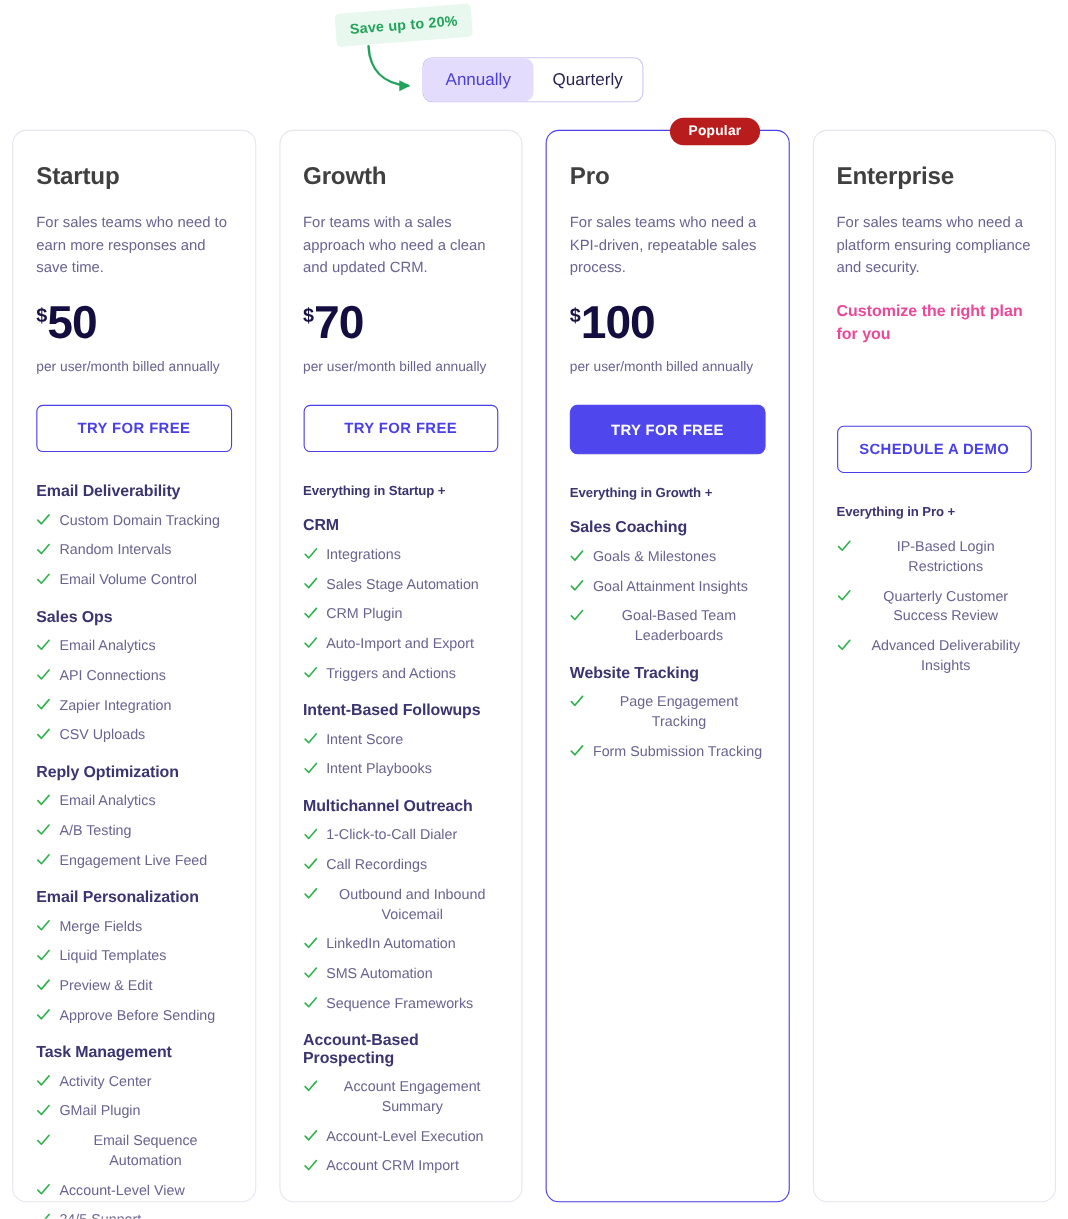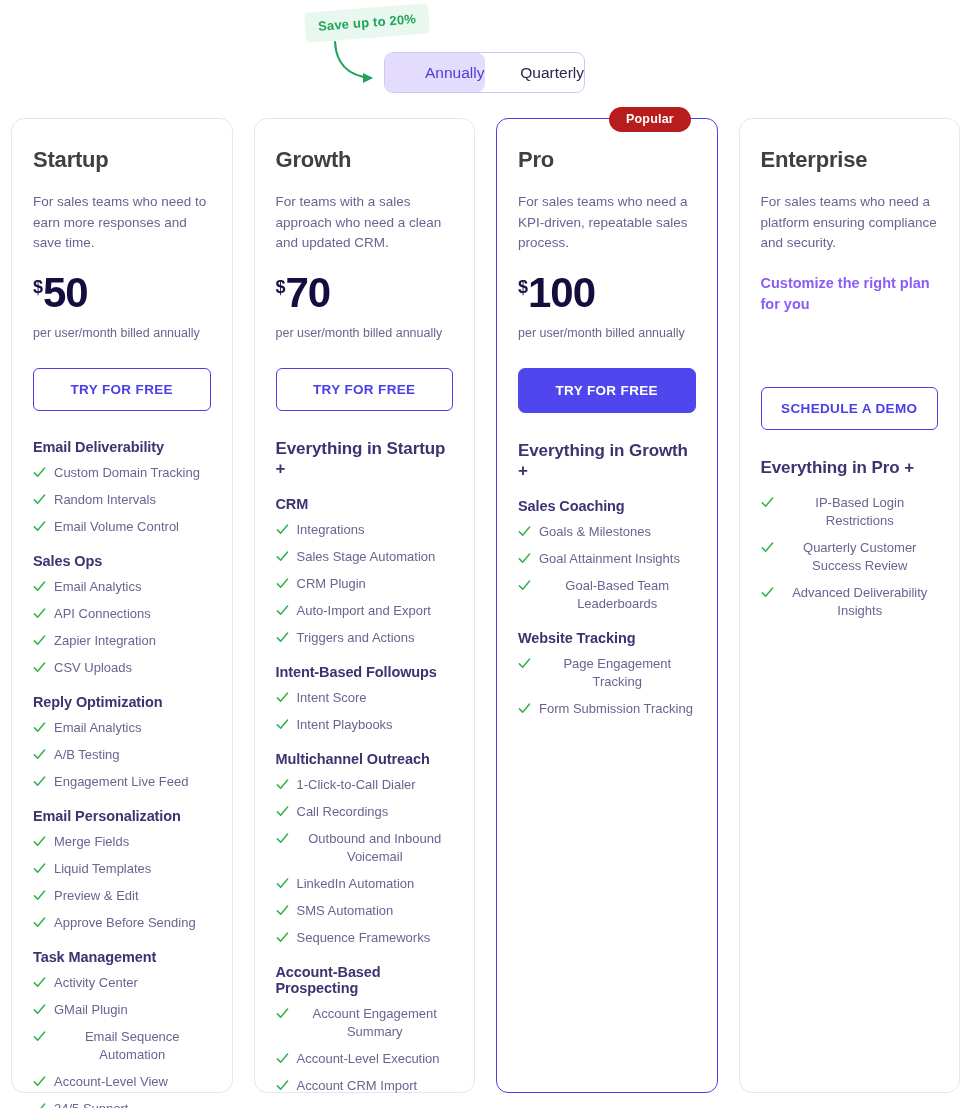--- a/index.html
+++ b/index.html
@@ -59,21 +59,21 @@
   }
   .toggle-btn {
     flex: 1 1 50%;
     border: 0;
     background: transparent;
     font-family: "Liberation Sans", sans-serif;
     font-size: 15.5px;
     color: #2a2550;
     cursor: pointer;
     line-height: 38px;
-    text-align: right;
+    text-align: center;
     padding: 0;
   }
   .toggle-btn.active {
     background: #e3dcfc;
     color: #4a3fd6;
     border-radius: 8px;
   }
 
   
   .cards {
@@ -153,21 +153,21 @@
 
   .price-note {
     font-size: 12.5px;
     color: #6a6490;
     margin-bottom: 28px;
   }
 
   .custom-note {
     font-size: 14.5px;
     font-weight: 700;
-    color: #8b5cf6;
+    color: #ec4899;
     line-height: 21px;
     margin-bottom: 7px;
   }
 
   .cta {
     display: block;
     width: 100%;
     height: 43px;
     line-height: 41px;
     text-align: center;
@@ -197,21 +197,21 @@
   .feature-block { margin-bottom: 0; }
 
   .group-title {
     font-size: 14.5px;
     font-weight: 700;
     color: #3b3470;
     letter-spacing: -.1px;
     margin: 0 0 9px 0;
   }
   .group-title.intro {
-    font-size: 17px;
+    font-size: 12px;
     color: #3b3470;
     margin-bottom: 16px;
   }
   .group-title.sub { margin-top: 17px; }
 
   .feat-list { list-style: none; text-align: center; }
 
   .feat {
     display: flex;
     align-items: flex-start;

